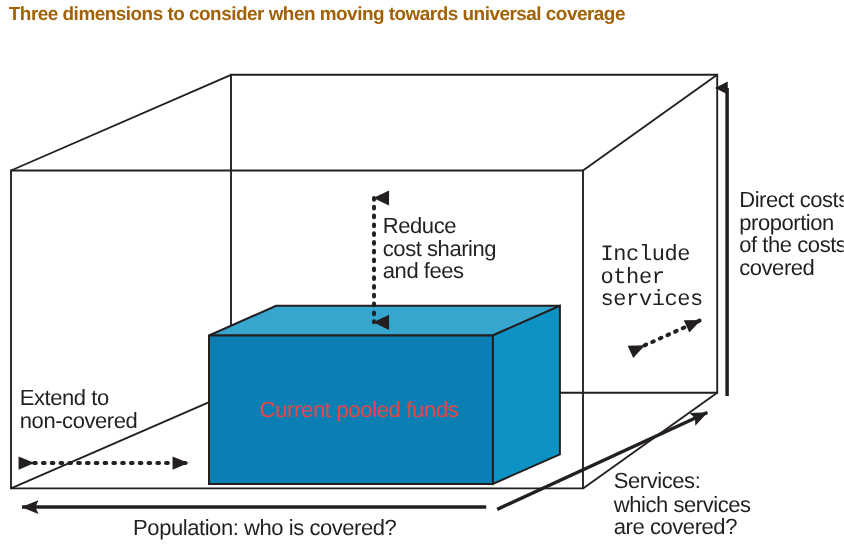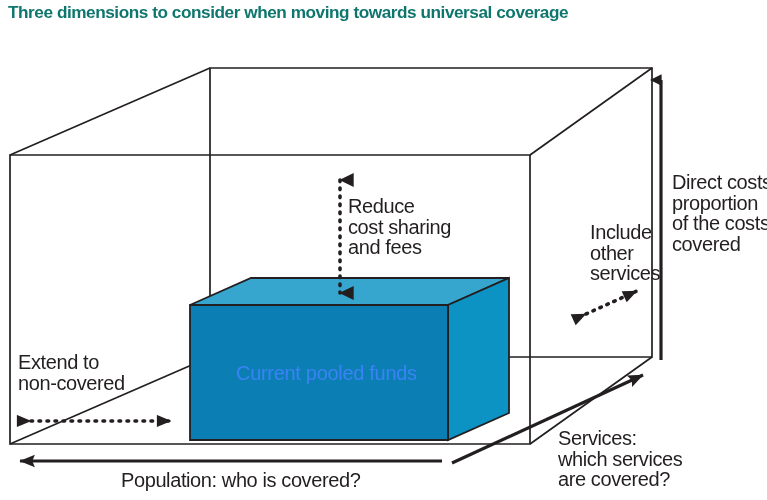--- a/index.html
+++ b/index.html
@@ -1,31 +1,31 @@
 <!DOCTYPE html>
 <html><head>
 <meta charset="utf-8">
 <style>
   html,body{margin:0;padding:0;background:#ffffff;}
   body{width:767px;height:500px;overflow:hidden;
        font-family:"Liberation Sans","DejaVu Sans",sans-serif;color:#231f20;}
   #stage{position:relative;width:767px;height:500px;background:#fff;}
   #title{position:absolute;left:8px;top:2px;width:755px;
          font-size:17.2px;font-weight:bold;letter-spacing:-0.45px;
-         color:#0f766e;line-height:20px;white-space:nowrap;}
+         color:#a16207;line-height:20px;white-space:nowrap;}
   svg{position:absolute;left:0;top:0;width:767px;height:500px;}
   .lbl{position:absolute;font-size:20px;line-height:20.5px;color:#231f20;
        letter-spacing:-0.4px;white-space:pre;}
   #lbl-extend{left:18px;top:352px;}
   #lbl-reduce{left:348px;top:196px;}
-  #lbl-include{left:590px;top:222px;}
+  #lbl-include{left:546px;top:222px;font-family:Liberation Mono, monospace;}
   #lbl-direct{left:672px;top:172px;}
   #lbl-services{left:558px;top:428px;}
   #lbl-population{left:121px;top:470px;font-size:20px;}
-  #lbl-pooled{position:absolute;left:236px;top:362px;color:#3b82f6;
+  #lbl-pooled{position:absolute;left:236px;top:362px;color:#ef4444;
               font-size:20px;letter-spacing:-0.3px;white-space:nowrap;}
 </style>
 </head>
 <body>
 
 <div id="stage">
 
   <div id="title">Three dimensions to consider when moving towards universal coverage</div>
 
   <svg viewBox="0 0 767 500">

